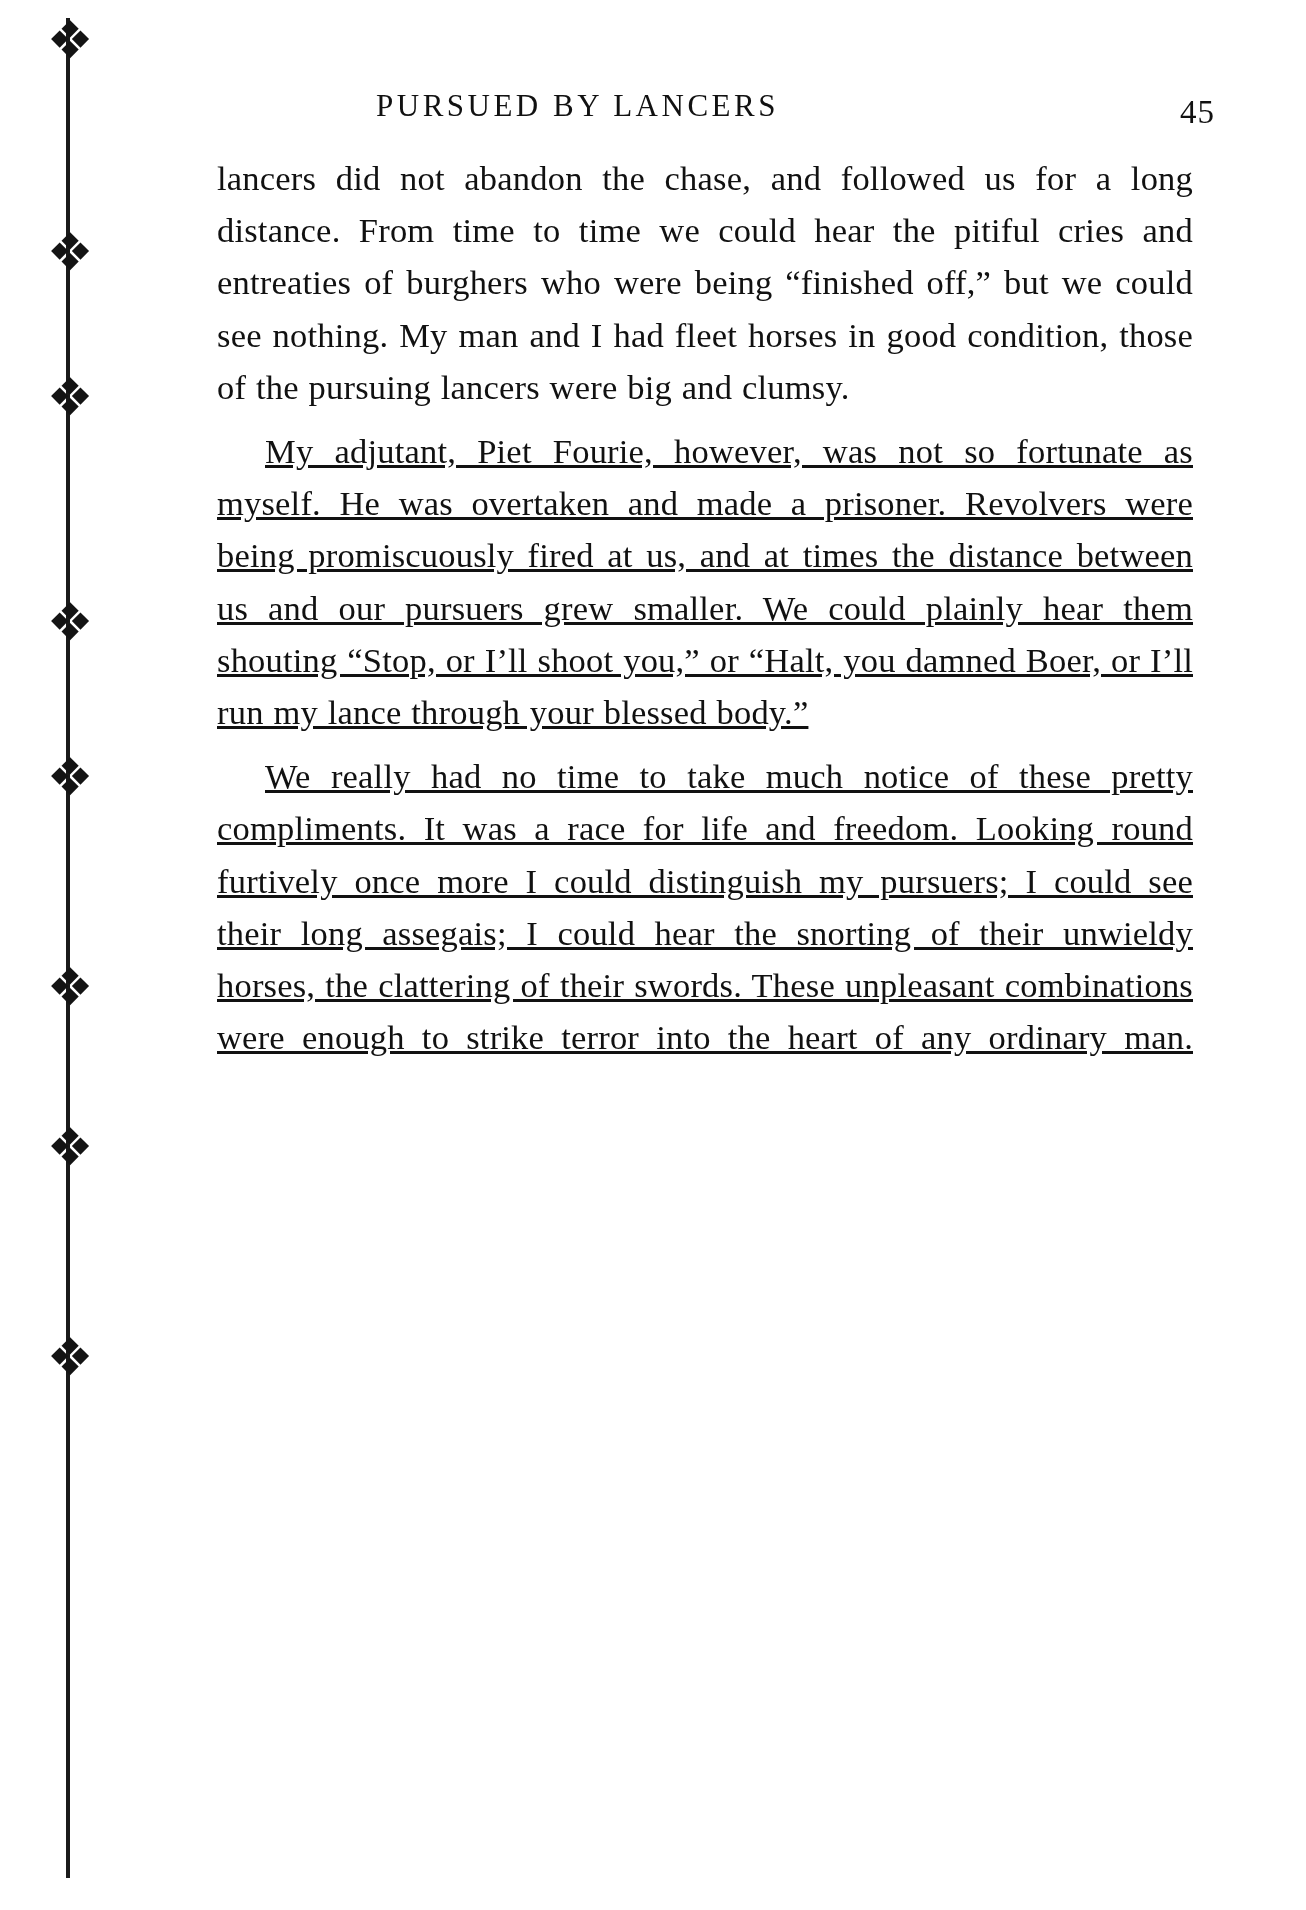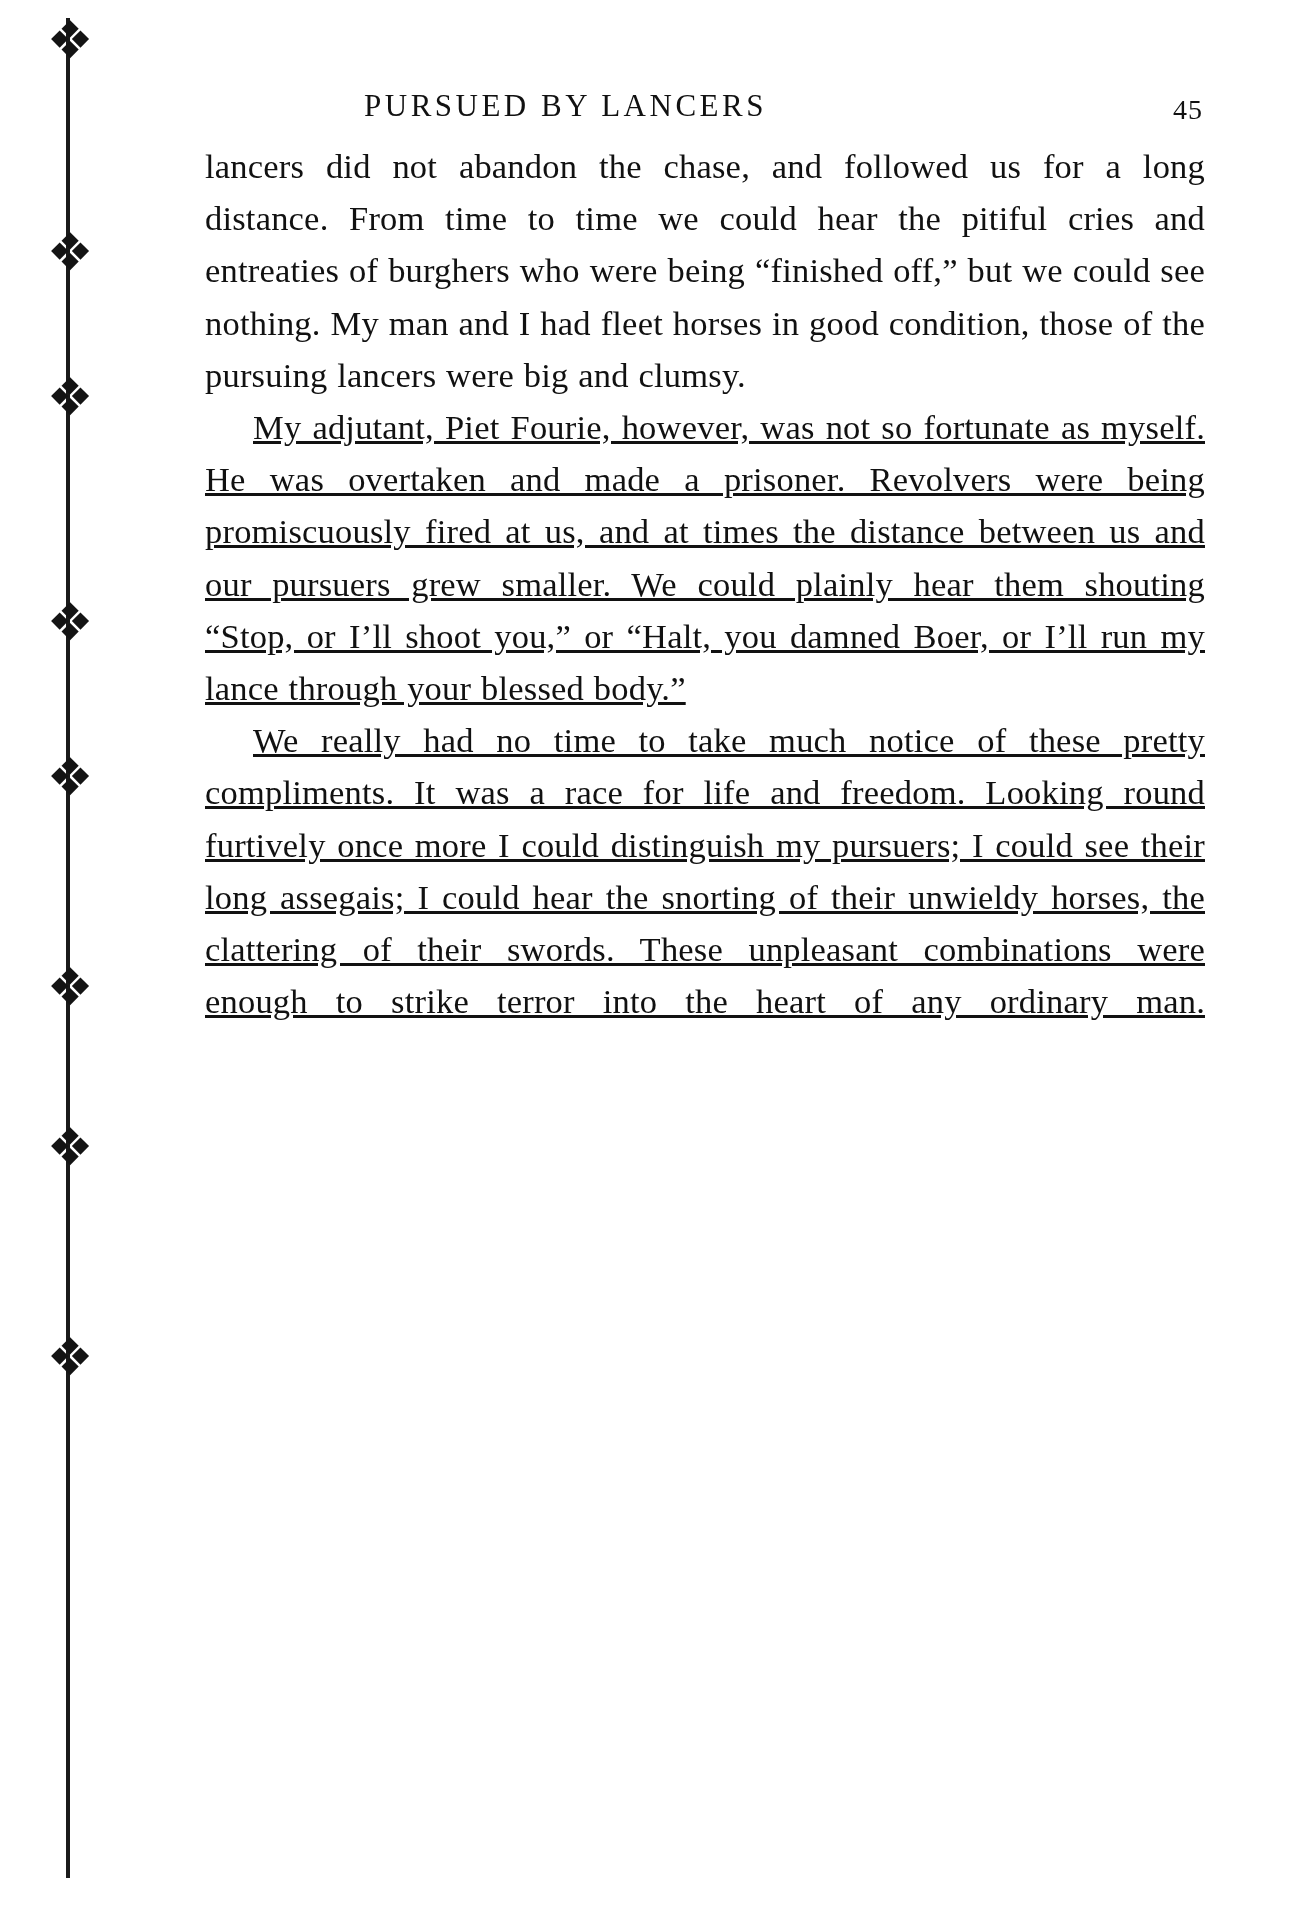--- a/index.html
+++ b/index.html
@@ -50,50 +50,50 @@
     position: absolute;
     left: 205px;
     top: 0;
     width: 1000px;
     height: 1910px;
   }
 
   #running-head {
     position: absolute;
     top: 88px;
-    left: 4px;
+    left: 16px;
     width: 1000px;
     height: 40px;
   }
   #running-head .title {
     position: absolute;
     left: 155px;
     top: 0;
     font-size: 31px;
     letter-spacing: 3.5px;
     font-variant: normal;
     white-space: nowrap;
   }
   #running-head .folio {
     position: absolute;
     right: 6px;
     top: 6px;
-    font-size: 28px;
+    font-size: 33px;
     letter-spacing: 1px;
   }
 
   #body-text {
     position: absolute;
     top: 140px;
     left: 0;
     width: 1000px;
   }
 
   p.para {
-    margin: 0;
+    margin: 12px;
     text-align: justify;
     text-justify: inter-word;
     font-size: 34.5px;
     line-height: 52.2px;
     letter-spacing: 0.2px;
     word-spacing: 1px;
   }
   p.para.indent {
     text-indent: 48px;
     text-decoration: underline;

